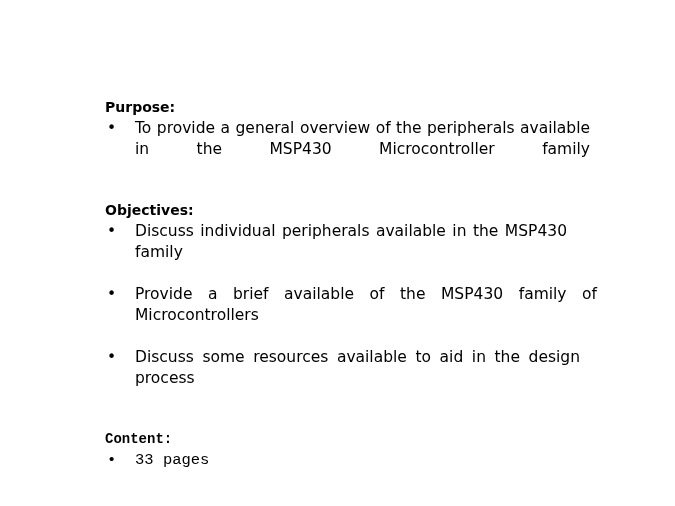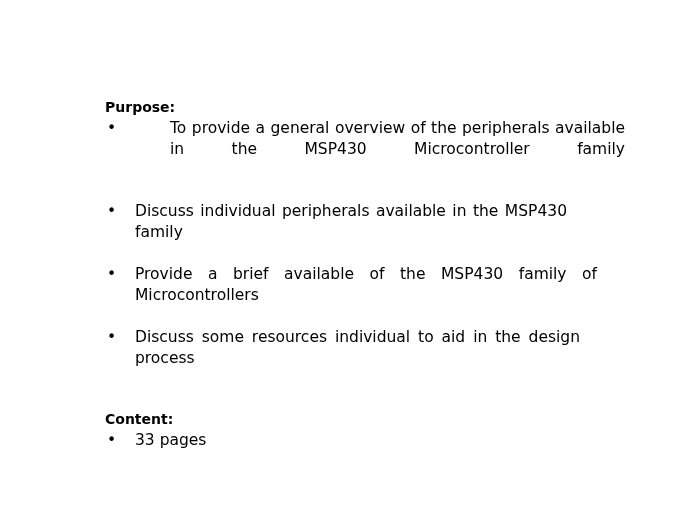--- a/index.html
+++ b/index.html
@@ -36,20 +36,21 @@
     position: absolute;
     top: 98px;
     left: 105px;
     width: 470px;
   }
   .section {
     margin-bottom: 20px;
   }
   .section:last-child {
     margin-bottom: 0;
+    font-family: Liberation Mono, monospace;
   }
   .section-heading {
     font-size: 14px;
     font-weight: bold;
     color: #000000;
     line-height: 1.35;
     margin: 0 0 1px 0;
   }
   .bullet-list {
     list-style: none;
@@ -78,21 +79,21 @@
   
   .bullet-item.wrap-justify .bullet-text {
     text-align: justify;
     text-justify: inter-word;
   }
   .bullet-item.wrap-justify .bullet-text::after {
     content: "";
     display: inline-block;
     width: 100%;
   }
-  .w-purpose-1 { width: 455px; margin-left: 35px; }
+  .w-purpose-1 { width: 455px; }
   .w-obj-1 { width: 432px; }
   .w-obj-2 { width: 462px; }
   .w-obj-3 { width: 445px; }
 </style>
 </head>
 <body>
 
 <div class="slide">
 
 
@@ -102,32 +103,33 @@
       <div class="section-heading">Purpose:</div>
       <ul class="bullet-list">
         <li class="bullet-item wrap-justify">
           <span class="bullet-mark">•</span>
           <span class="bullet-text w-purpose-1">To provide a general overview of the peripherals available in the MSP430 Microcontroller family</span>
         </li>
       </ul>
     </div>
 
     <div class="section">
+      <div class="section-heading">Objectives:</div>
       <ul class="bullet-list">
         <li class="bullet-item wrap-justify">
           <span class="bullet-mark">•</span>
           <span class="bullet-text w-obj-1">Discuss individual peripherals available in the MSP430 family</span>
         </li>
         <li class="bullet-item wrap-justify">
           <span class="bullet-mark">•</span>
           <span class="bullet-text w-obj-2">Provide a brief available of the MSP430 family of Microcontrollers</span>
         </li>
         <li class="bullet-item wrap-justify">
           <span class="bullet-mark">•</span>
-          <span class="bullet-text w-obj-3">Discuss some resources individual to aid in the design process</span>
+          <span class="bullet-text w-obj-3">Discuss some resources available to aid in the design process</span>
         </li>
       </ul>
     </div>
 
     <div class="section">
       <div class="section-heading">Content:</div>
       <ul class="bullet-list">
         <li class="bullet-item">
           <span class="bullet-mark">•</span>
           <span class="bullet-text">33 pages</span>

